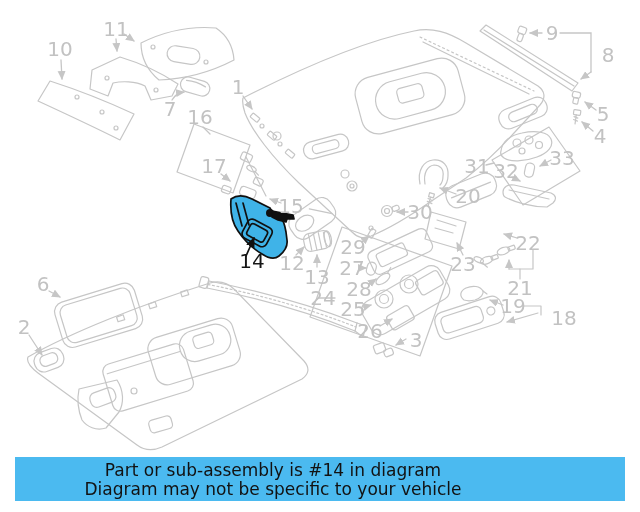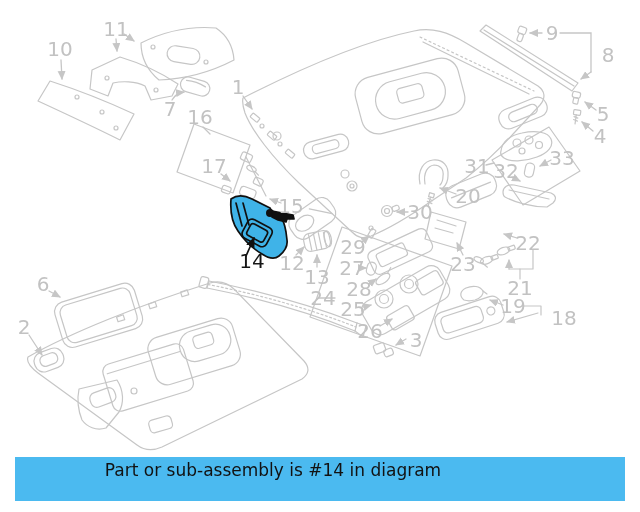--- a/index.html
+++ b/index.html
@@ -327,15 +327,16 @@
         <text x="420" y="219" class="plbl">30</text>
         <text x="477" y="173" class="plbl">31</text>
         <text x="506" y="178" class="plbl">32</text>
         <text x="562" y="165" class="plbl">33</text>
       </g>
 </svg>
 
 <div class="banner">
   <div class="banner-inner">
     <div>Part or sub-assembly is #14 in diagram</div>
+    <div>Diagram may not be specific to your vehicle</div>
   </div>
 </div>
 </div>
 
 </body></html>

